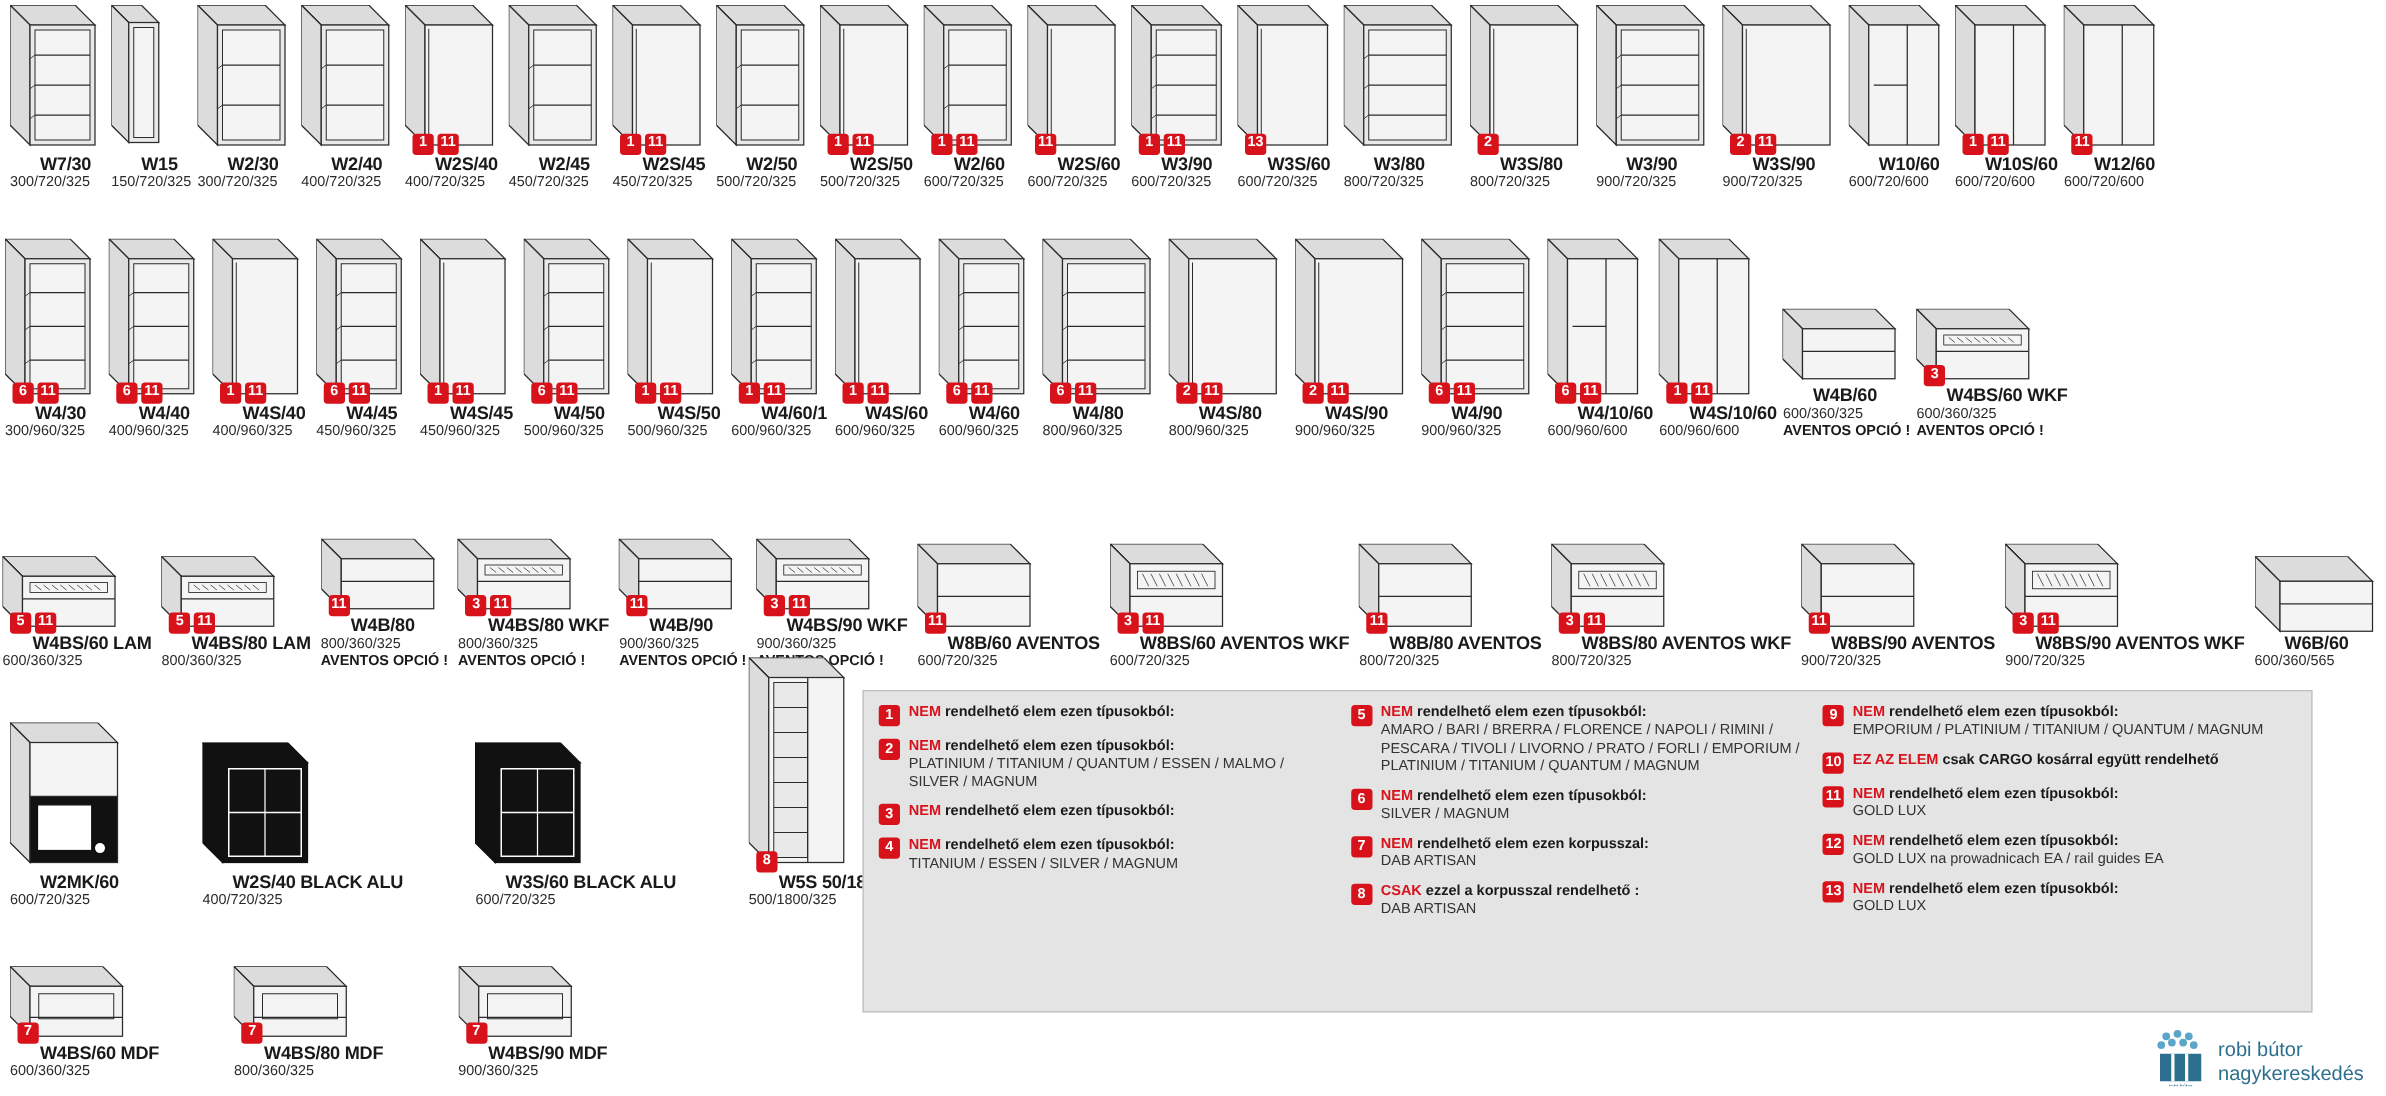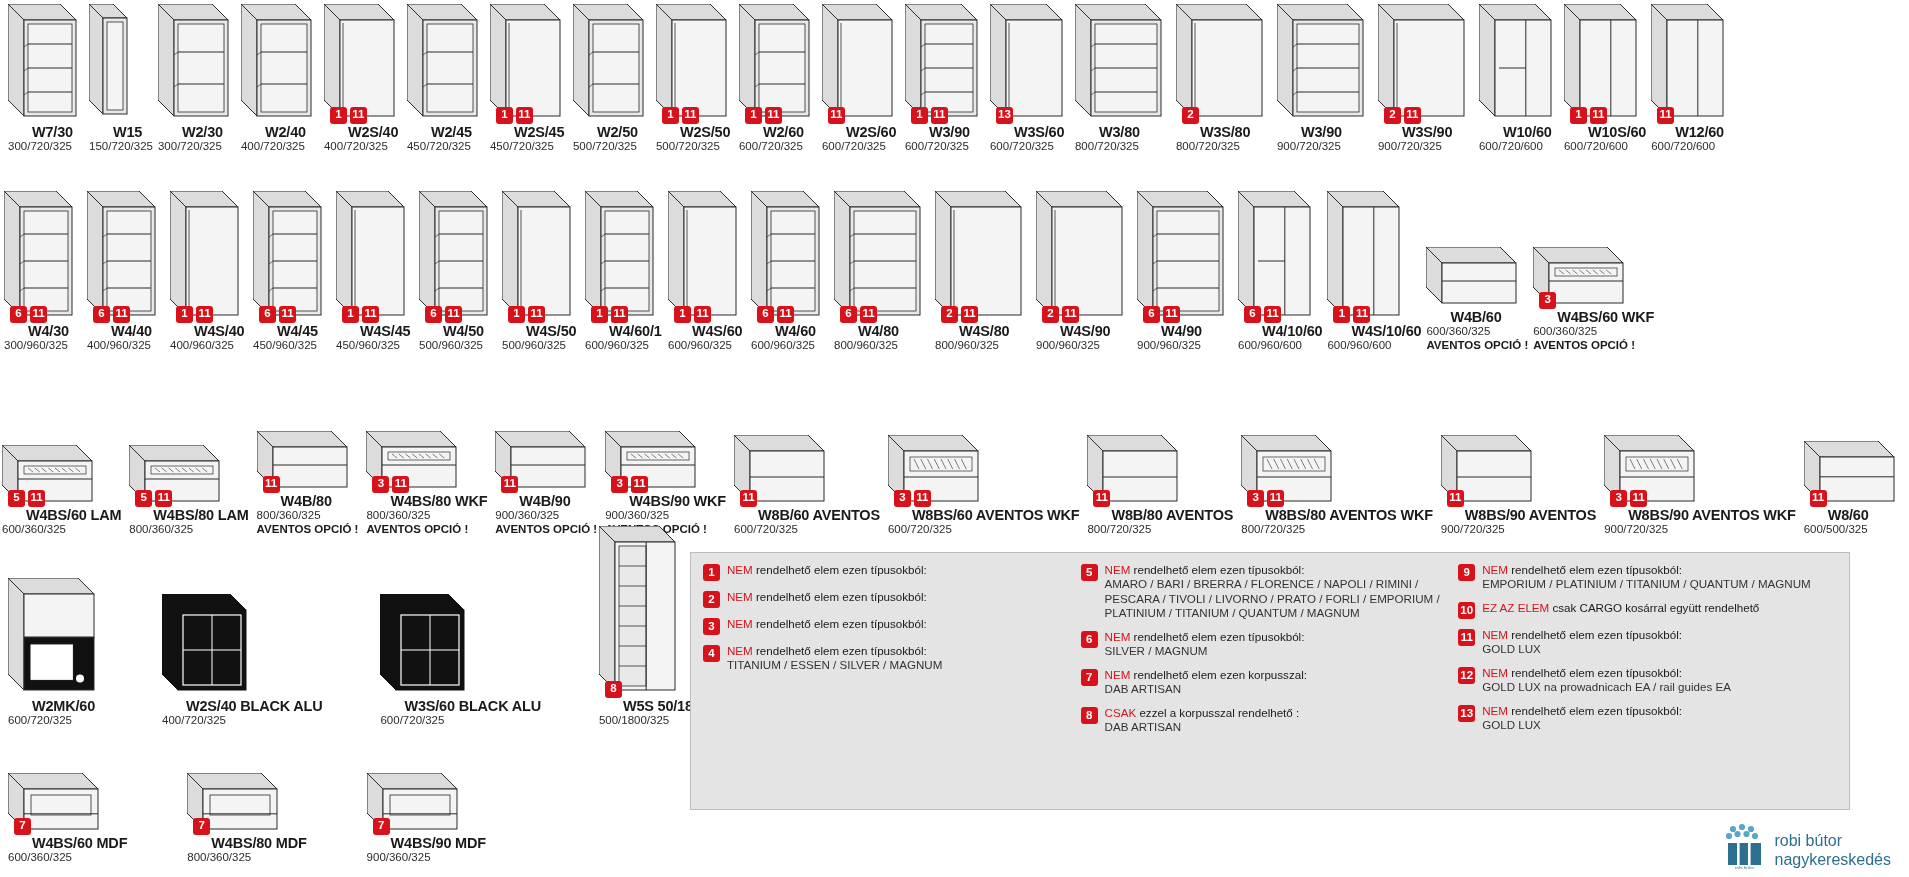--- a/index.html
+++ b/index.html
@@ -31,21 +31,21 @@
   
   .legend{
     position:absolute;left:690px;top:552px;width:1160px;height:258px;
     background:#e4e4e4;border:1px solid #bdbdbd;
     display:flex;gap:0px;padding:10px 12px;box-sizing:border-box;
   }
   .legend-col{width:33.3%;box-sizing:border-box;padding-right:10px;}
   .legend-item{display:flex;gap:7px;margin-bottom:9px;}
   .legend-item .badge{flex:0 0 17px;margin-top:1px;}
   .legend-text{font-size:11.6px;line-height:1.25;}
-  .legend-head{font-weight:normal;color:#1a1a1a;}
+  .legend-head{font-weight:bold;color:#1a1a1a;}
   .legend-head .red{color:#d8121b;}
   .legend-body{color:#333;}
 
   
   .logo{position:absolute;right:18px;bottom:8px;display:flex;align-items:flex-end;gap:8px;}
   .logo-text{font-size:16px;color:#2d6f8e;line-height:1.15;}
   .logo-text .l2{color:#2d6f8e;}
 </style>
 </head>
 <body>
@@ -976,20 +976,32 @@
           <div class="badges" style="left: 6px; bottom: 0px;">
             <span class="badge">3</span>
             <span class="badge">11</span>
           </div>
         </div>
         <div class="lbl">W8BS/90<span class="light"> AVENTOS WKF</span></div>
         <div class="dim">900/720/325</div>
       </div>
       <div class="cell">
         <div class="art">
+          <svg width="98" height="62" viewBox="0 0 98 62">
+            <polygon points="20,20 94,20 74,0 0,0" fill="#dcdcdc" stroke="#2b2b2b" stroke-width="1"></polygon>
+            <polygon points="20,20 0,0 0,40 20,60" fill="#dcdcdc" stroke="#2b2b2b" stroke-width="1"></polygon>
+            <rect x="20" y="20" width="74" height="40" fill="#f4f4f4" stroke="#2b2b2b" stroke-width="1"></rect>
+            <line x1="20" y1="38" x2="94" y2="38" stroke="#2b2b2b" stroke-width="1"></line>
+          </svg>
+        </div>
+        <div class="lbl">W6B/60</div>
+        <div class="dim">600/360/565</div>
+      </div>
+      <div class="cell">
+        <div class="art">
           <svg width="98" height="66" viewBox="0 0 98 66">
             <polygon points="16,16 90,16 74,0 0,0" fill="#dcdcdc" stroke="#2b2b2b" stroke-width="1"></polygon>
             <polygon points="16,16 0,0 0,44 16,60" fill="#dcdcdc" stroke="#2b2b2b" stroke-width="1"></polygon>
             <rect x="16" y="16" width="74" height="44" fill="#f4f4f4" stroke="#2b2b2b" stroke-width="1"></rect>
             <line x1="16" y1="35.8" x2="90" y2="35.8" stroke="#2b2b2b" stroke-width="1"></line>
           </svg>
           <div class="badges" style="left: 6px; bottom: 0px;">
             <span class="badge">11</span>
           </div>
         </div>
@@ -1121,20 +1133,21 @@
         <div class="legend-item">
           <span class="badge">1</span>
           <div class="legend-text">
             <div class="legend-head"><span class="red">NEM </span>rendelhető elem ezen típusokból:</div>
           </div>
         </div>
         <div class="legend-item">
           <span class="badge">2</span>
           <div class="legend-text">
             <div class="legend-head"><span class="red">NEM </span>rendelhető elem ezen típusokból:</div>
+            <div class="legend-body">PLATINIUM / TITANIUM / QUANTUM / ESSEN / MALMO / SILVER / MAGNUM</div>
           </div>
         </div>
         <div class="legend-item">
           <span class="badge">3</span>
           <div class="legend-text">
             <div class="legend-head"><span class="red">NEM </span>rendelhető elem ezen típusokból:</div>
           </div>
         </div>
         <div class="legend-item">
           <span class="badge">4</span>

